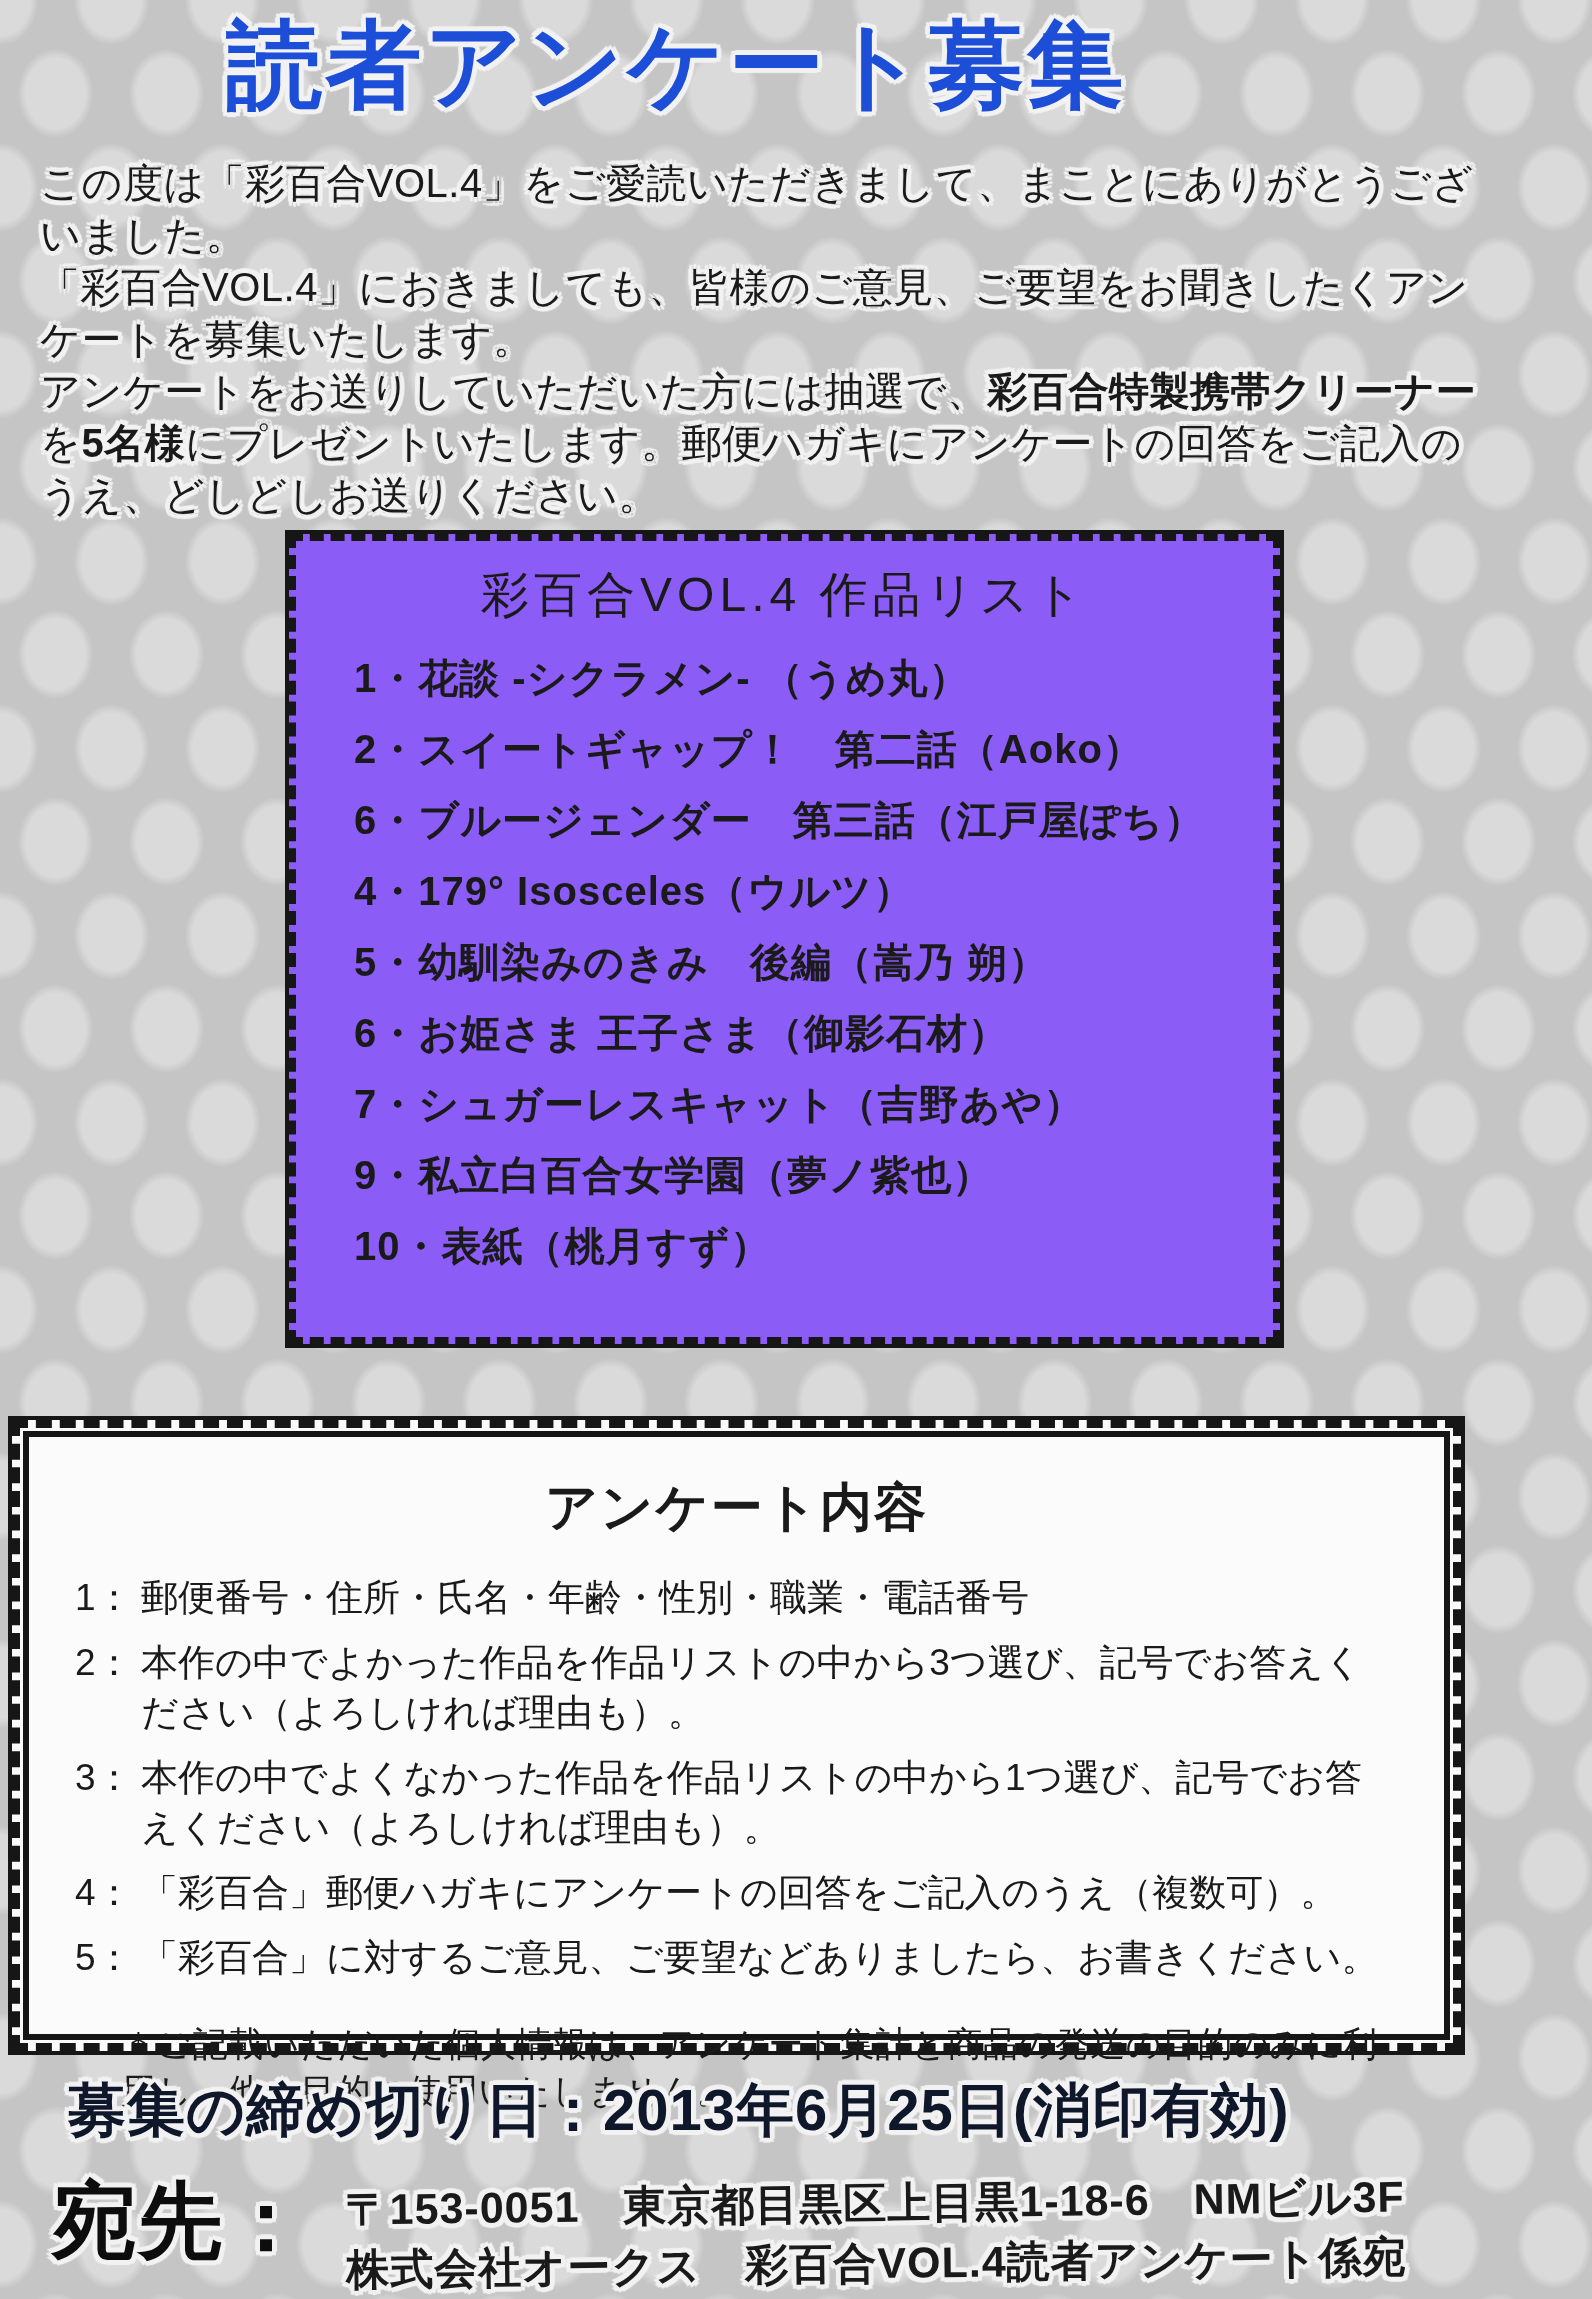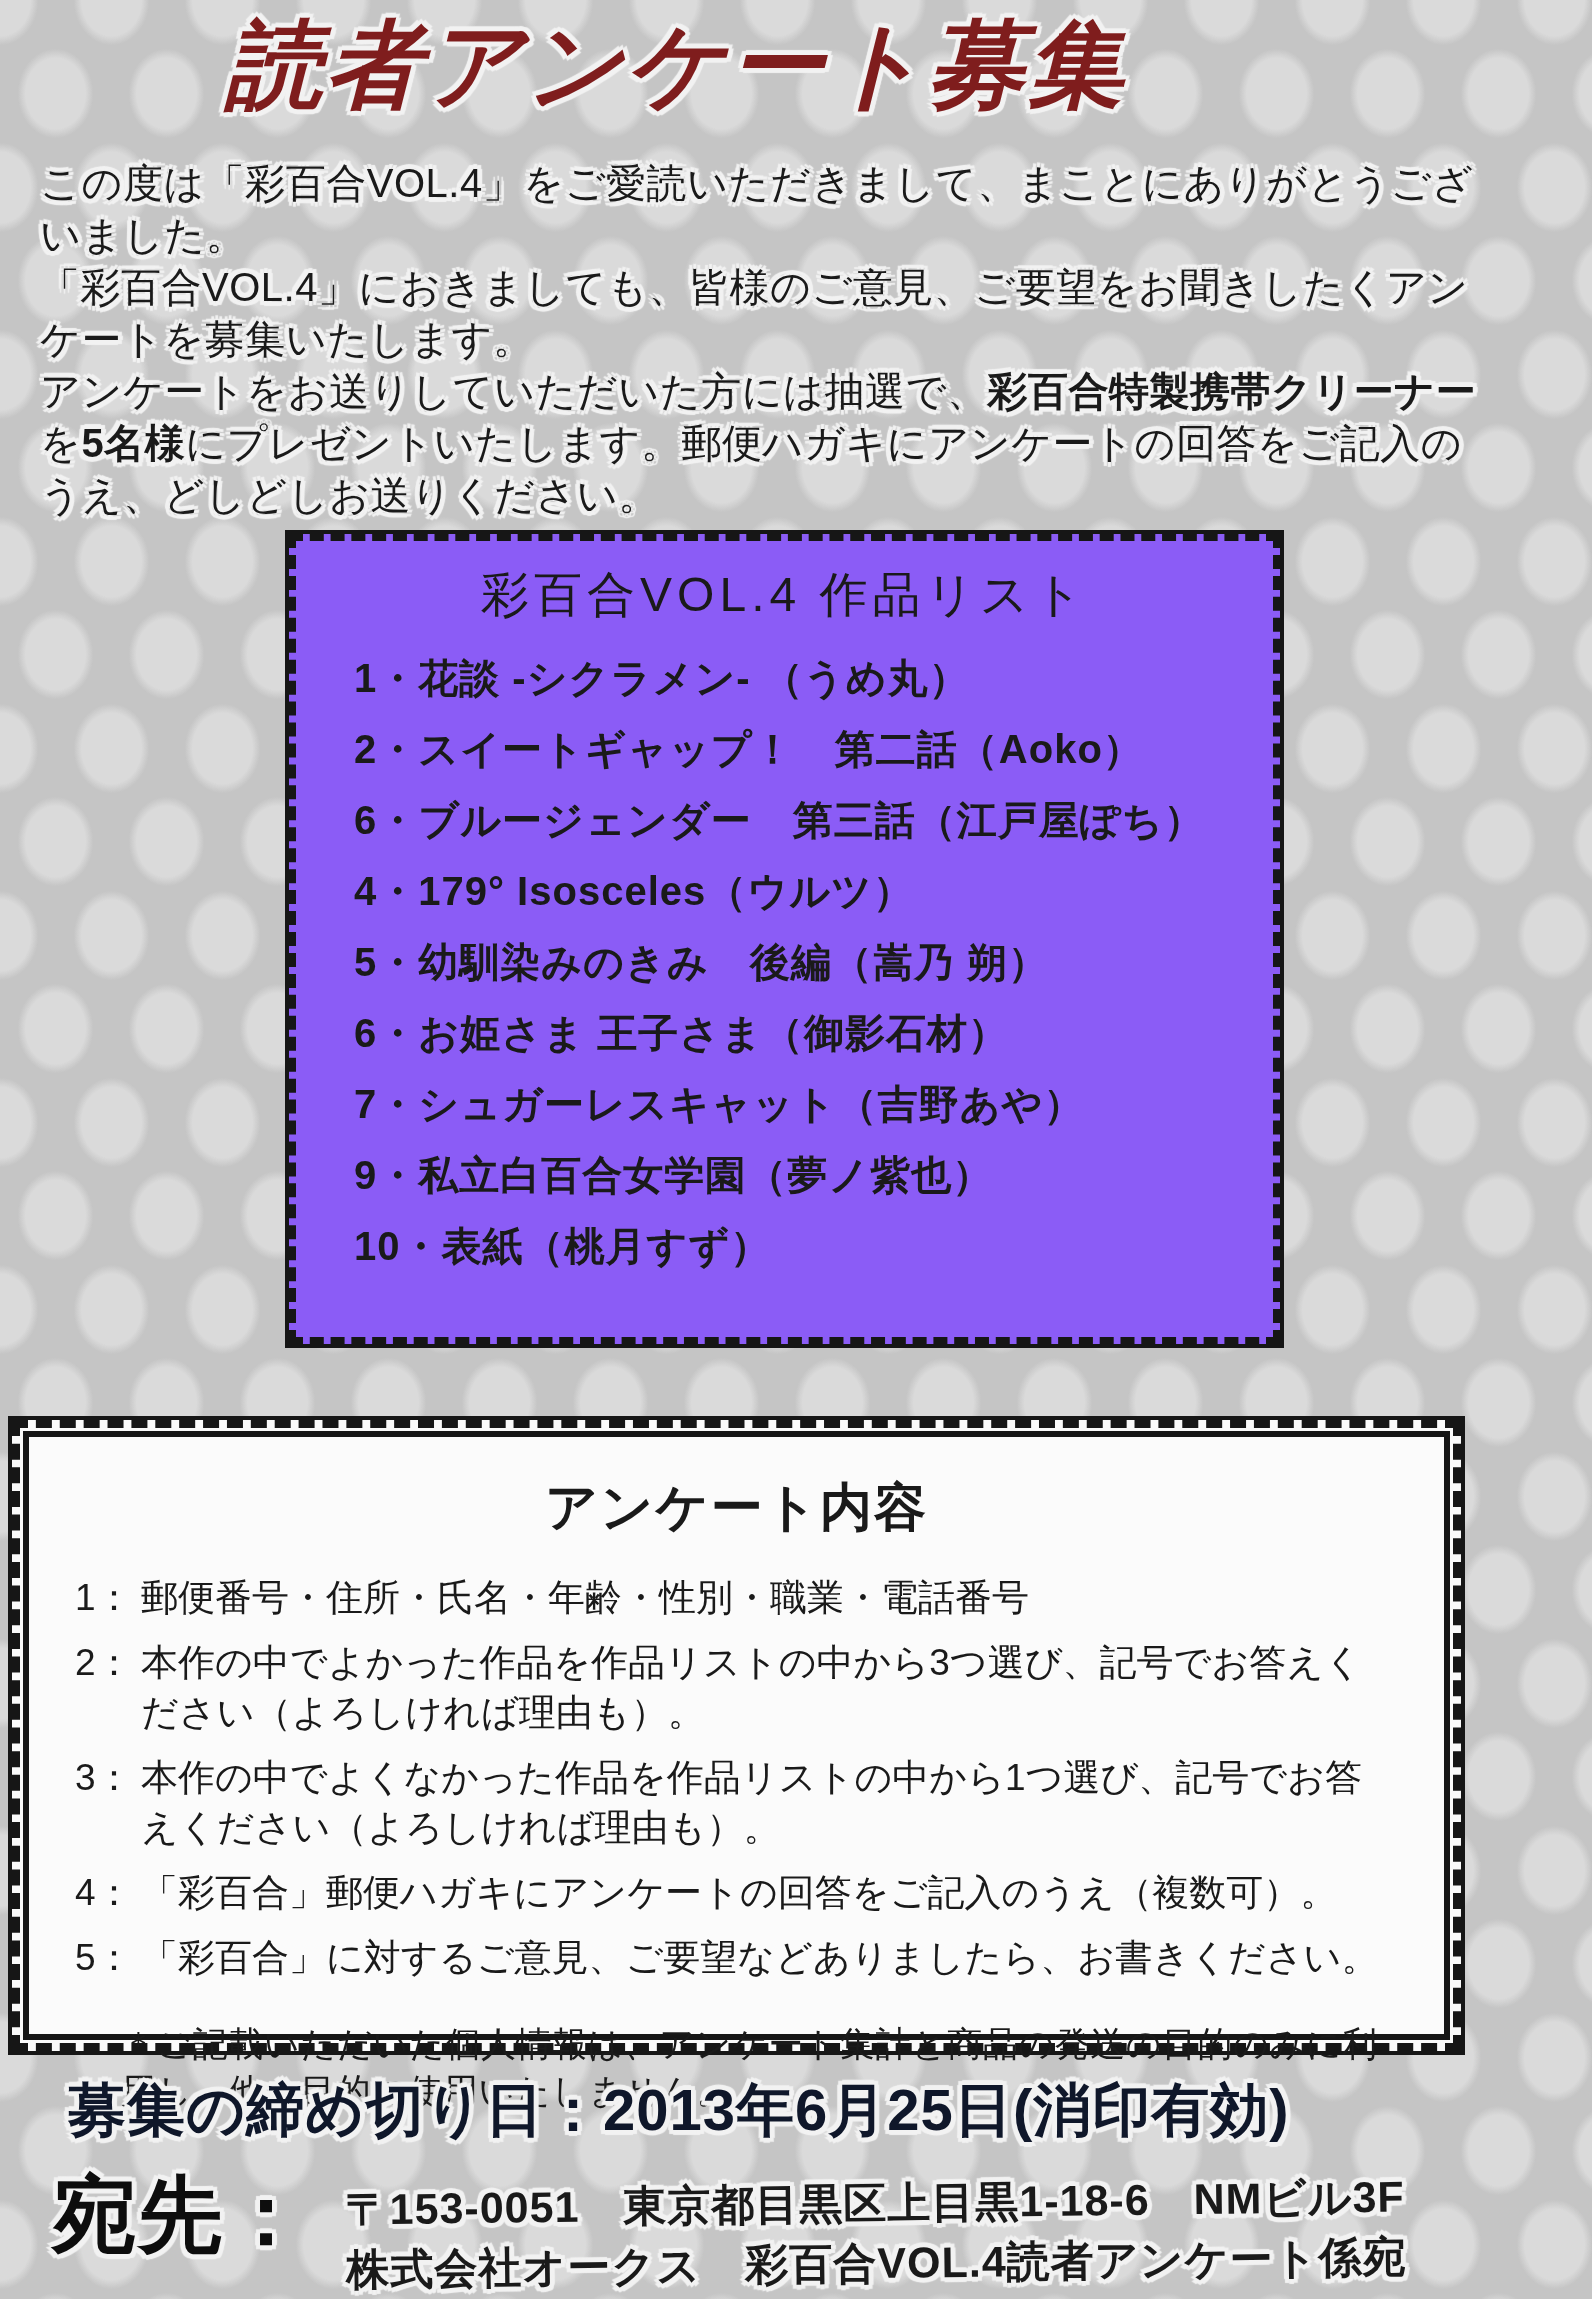--- a/index.html
+++ b/index.html
@@ -21,22 +21,21 @@
       -4px -4px 1px #f2f2f2, 4px -4px 1px #f2f2f2,
       -4px  4px 1px #f2f2f2, 4px  4px 1px #f2f2f2,
        0   -5px 1px #f2f2f2, 0    5px 1px #f2f2f2,
       -5px  0   1px #f2f2f2, 5px  0   1px #f2f2f2;
   }
   
   .page-title {
     position: absolute; top: 2px; left: 0; width: 1353px;
     text-align: center;
     font-size: 96px; font-weight: 900; letter-spacing: 3px;
-    color: #7f1d1d;
-    font-style: italic;
+    color: #1d4ed8;
   }
   
   .intro {
     position: absolute; top: 157px; left: 40px; width: 1455px;
     font-size: 40px; line-height: 52px; font-weight: 500;
     letter-spacing: 0.5px;
   }
   .intro b { font-weight: 900; }
   
   .works-box {
@@ -77,21 +76,21 @@
   .survey-item { display: flex; font-size: 37px; line-height: 50px; margin-bottom: 15px; }
   .survey-item .num { flex: 0 0 66px; }
   .survey-item .txt { flex: 1; }
   .privacy-note { margin-top: 38px; padding-left: 46px; font-size: 35px; letter-spacing: 0.5px; }
   
   .deadline {
     position: absolute; top: 2072px; left: 68px;
     font-size: 58px; font-weight: 900; letter-spacing: 1px; color: #0f172a;
   }
   .address-row { position: absolute; top: 2167px; left: 52px; display: flex; align-items: flex-start; }
-  .address-label { font-size: 84px; font-weight: 900; line-height: 109px; color: #0d0d0d; letter-spacing: 2px; font-family: Liberation Mono, monospace; }
+  .address-label { font-size: 84px; font-weight: 900; line-height: 109px; color: #0d0d0d; letter-spacing: 2px; }
   .address-lines { margin-left: 36px; margin-top: 6px; transform: rotate(-0.7deg); }
   .address-lines div { font-size: 43px; font-weight: 700; line-height: 60px; letter-spacing: 1px; }
 </style>
 </head>
 <body>
 
 <h1 class="page-title outline-w">読者アンケート募集</h1>
 
 <div class="intro outline-w">
   <p>この度は「彩百合VOL.4」をご愛読いただきまして、まことにありがとうございました。</p>

